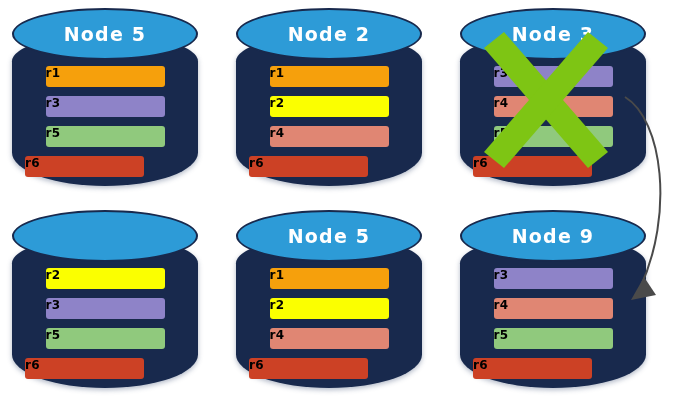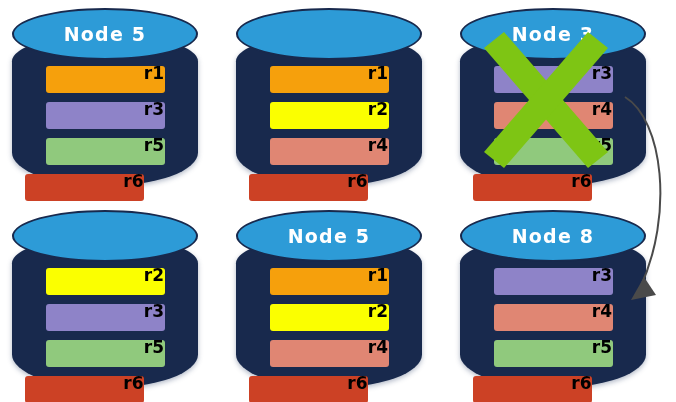--- a/index.html
+++ b/index.html
@@ -70,24 +70,24 @@
     position: absolute;
     left: 0;
     top: 58px;
     width: 186px;
     z-index: 5;
   }
   .row-bar {
     position: relative;
     margin: 0 auto 9px auto;
     width: 119px;
-    height: 27px;
+    height: 21px;
     border-radius: 3px;
-    text-align: right;
-    font-size: 17px;
+    text-align: left;
+    font-size: 12px;
     font-weight: bold;
     color: #000000;
     line-height: 15px;
     letter-spacing: 0.3px;
   }
   .row-bar:last-child { margin-bottom: 0; margin-left: 13px; }
 
   
   .fail-x {
     position: absolute;
@@ -122,20 +122,21 @@
       <div class="row-bar" style="background: rgb(246, 160, 12);">r1</div>
       <div class="row-bar" style="background: rgb(142, 131, 200);">r3</div>
       <div class="row-bar" style="background: rgb(144, 201, 125);">r5</div>
       <div class="row-bar" style="background: rgb(204, 65, 37);">r6</div>
     </div>
   </div>
 
   <div class="node" style="left:236px; top:8px;">
     <div class="cyl-body" style="background: rgb(24, 41, 77);"></div>
     <div class="cyl-top" style="background: rgb(45, 155, 215); border-color: rgb(24, 41, 77);"></div>
+    <div class="cyl-title">Node  2</div>
     <div class="rows">
       <div class="row-bar" style="background: rgb(246, 160, 12);">r1</div>
       <div class="row-bar" style="background: rgb(251, 255, 0);">r2</div>
       <div class="row-bar" style="background: rgb(224, 134, 115);">r4</div>
       <div class="row-bar" style="background: rgb(204, 65, 37);">r6</div>
     </div>
   </div>
 
   <div class="node" style="left:460px; top:8px;">
     <div class="cyl-body" style="background: rgb(24, 41, 77);"></div>
@@ -172,21 +173,21 @@
       <div class="row-bar" style="background: rgb(246, 160, 12);">r1</div>
       <div class="row-bar" style="background: rgb(251, 255, 0);">r2</div>
       <div class="row-bar" style="background: rgb(224, 134, 115);">r4</div>
       <div class="row-bar" style="background: rgb(204, 65, 37);">r6</div>
     </div>
   </div>
 
   <div class="node" style="left:460px; top:210px;">
     <div class="cyl-body" style="background: rgb(24, 41, 77);"></div>
     <div class="cyl-top" style="background: rgb(45, 155, 215); border-color: rgb(24, 41, 77);"></div>
-    <div class="cyl-title">Node  8</div>
+    <div class="cyl-title">Node  9</div>
     <div class="rows">
       <div class="row-bar" style="background: rgb(142, 131, 200);">r3</div>
       <div class="row-bar" style="background: rgb(224, 134, 115);">r4</div>
       <div class="row-bar" style="background: rgb(144, 201, 125);">r5</div>
       <div class="row-bar" style="background: rgb(204, 65, 37);">r6</div>
     </div>
   </div>
 
   <svg id="arrow-layer" viewBox="0 0 676 402">
     <path id="arrow-path" d="M 625 97 C 663 120, 674 215, 640 288" fill="none" stroke="#4a4a4a" stroke-width="2"></path>

